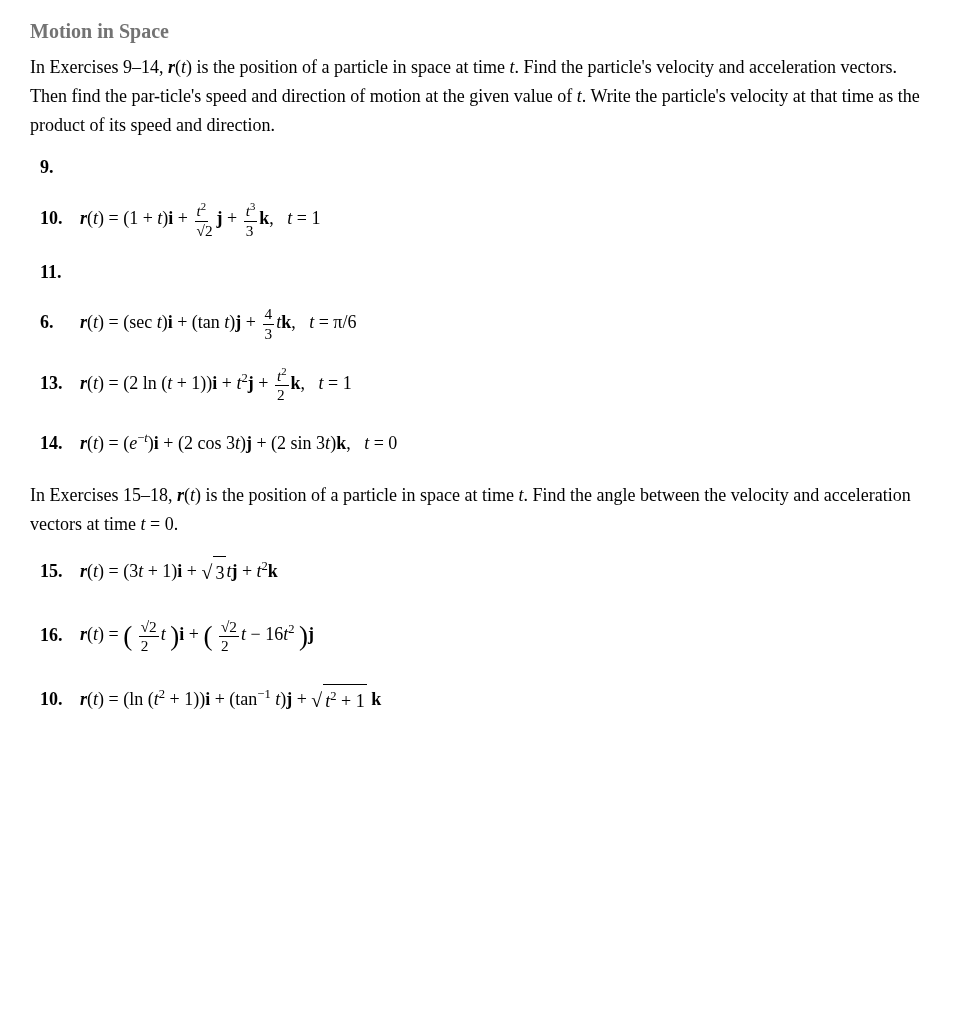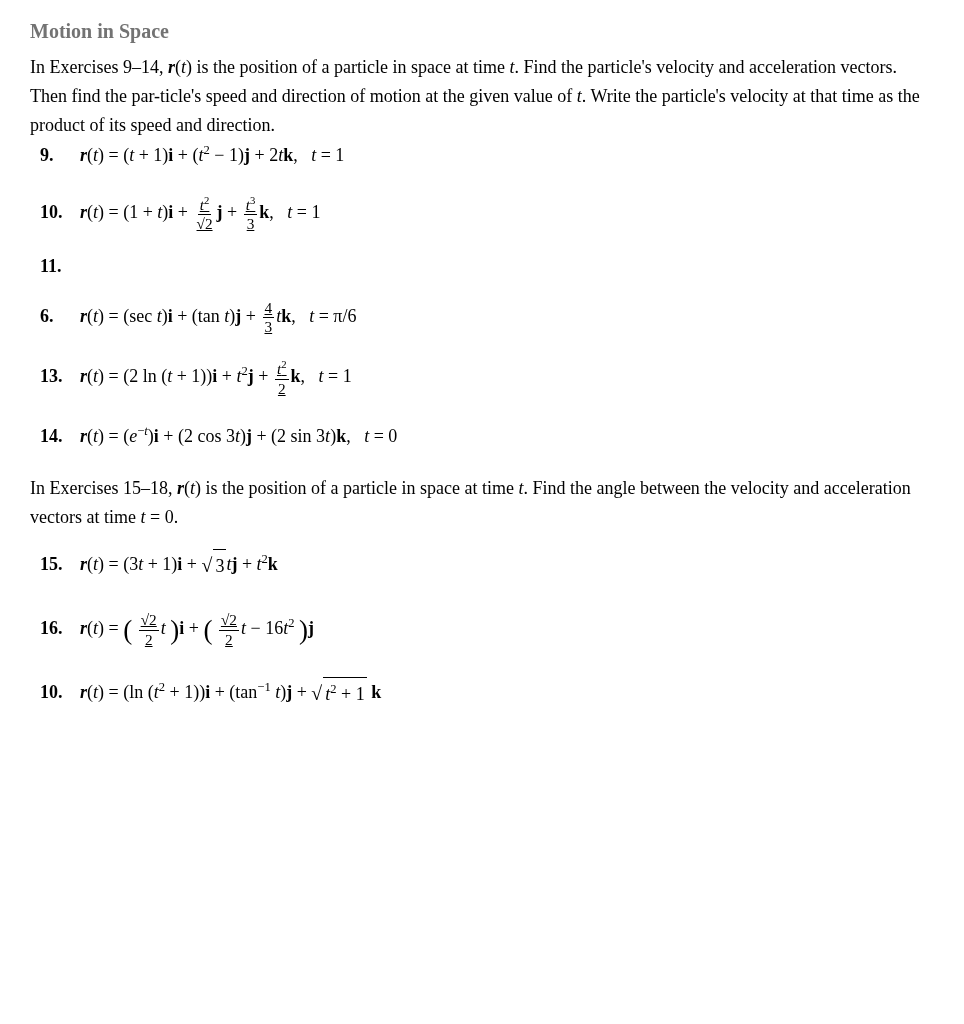--- a/index.html
+++ b/index.html
@@ -20,20 +20,21 @@
 
     .section-title {
       color: #737373;
       font-weight: bold;
       font-size: 20px;
       margin-bottom: 10px;
     }
 
     .intro-text {
       line-height: 1.6;
+      margin-bottom: 18px;
     }
 
     .exercise {
       display: flex;
       align-items: baseline;
       margin-bottom: 22px;
       padding-left: 10px;
     }
 
     .exercise-num {
@@ -52,25 +53,24 @@
     }
 
     sup {
       font-size: 0.7em;
       vertical-align: super;
     }
 
     .fraction {
       display: inline-flex;
       flex-direction: column;
-      align-items: center;
+      align-items: flex-start;
       vertical-align: middle;
       margin: 0 2px;
       font-size: 0.85em;
-      text-decoration: underline;
     }
 
     .fraction .numer {
       border-bottom: 1.5px solid #000;
       padding: 0 2px;
       line-height: 1.2;
     }
 
     .fraction .denom {
       padding: 0 2px;
@@ -117,23 +117,20 @@
 <div class="section-title">Motion in Space</div>
 
 <div class="intro-text">
   In Exercises 9–14, <span class="bold-r"><i>r</i></span>(<i>t</i>) is the position of a particle in space at time <i>t</i>.
   Find the particle's velocity and acceleration vectors. Then find the par-ticle's speed and direction of motion at the given value of <i>t</i>. Write the
   particle's velocity at that time as the product of its speed and direction.
 </div>
 
 <div class="exercise">
   <span class="exercise-num">9.</span>
-  <span class="exercise-content">
-    <span class="bold-r"><i>r</i></span>(<i>t</i>) = (<i>t</i> + 1)<span class="bold-vec">i</span> + (<i>t</i><sup>2</sup> − 1)<span class="bold-vec">j</span> + 2<i>t</i><span class="bold-vec">k</span>,&nbsp;&nbsp; <i>t</i> = 1
-  </span>
 </div>
 
 <div class="exercise">
   <span class="exercise-num">10.</span>
   <span class="exercise-content">
     <span class="bold-r"><i>r</i></span>(<i>t</i>) = (1 + <i>t</i>)<span class="bold-vec">i</span> +
     <span class="fraction">
       <span class="numer"><i>t</i><sup>2</sup></span>
       <span class="denom">√2</span>
     </span><span class="bold-vec">j</span> +

